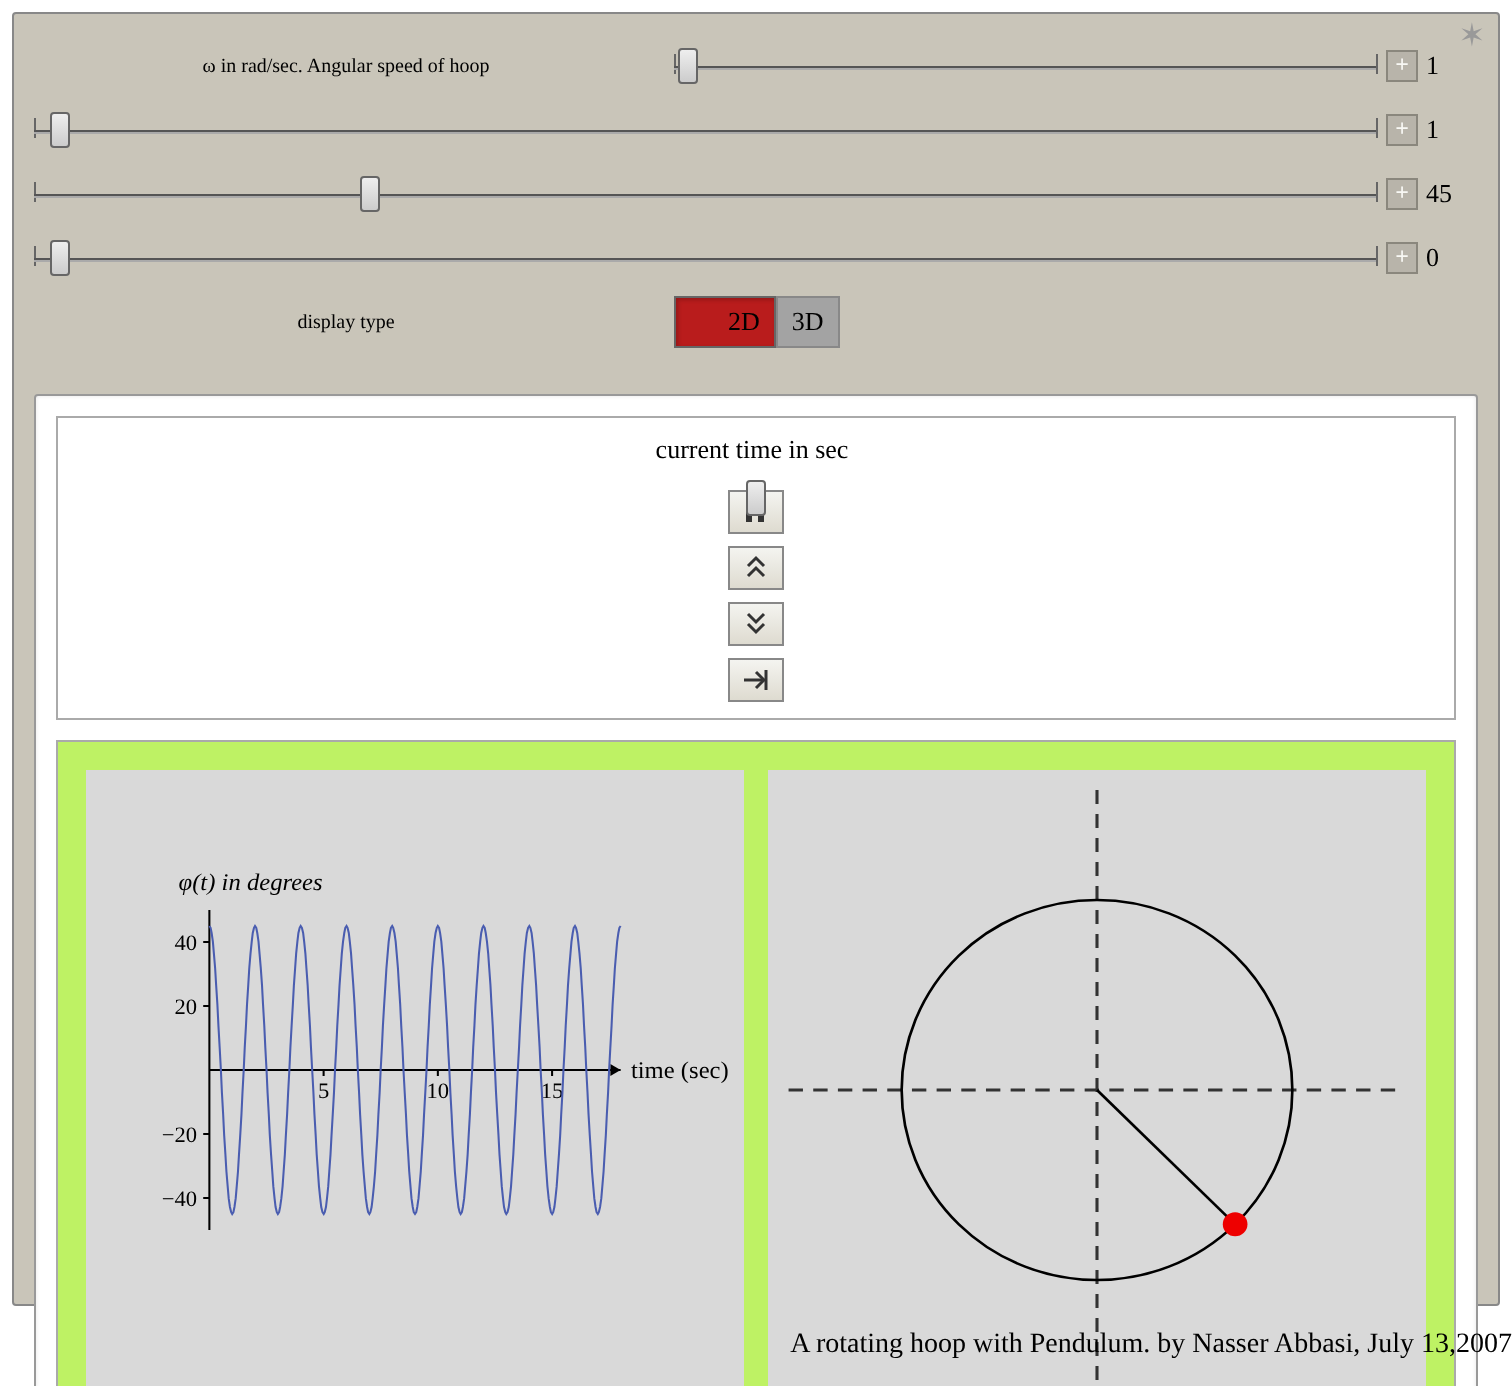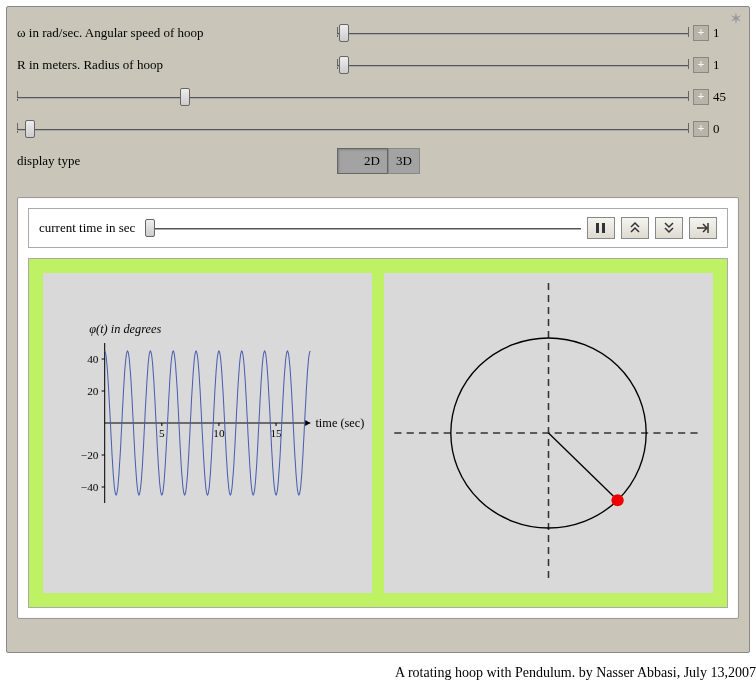--- a/index.html
+++ b/index.html
@@ -34,23 +34,23 @@
     padding: 4px 0 10px 0;
   }
   .ctrl-row {
     display: flex;
     align-items: center;
     margin-bottom: 8px;
     height: 24px;
   }
   .ctrl-label {
     width: 320px;
-    text-align: left;
+    text-align: center;
     padding-right: 8px;
-    font-size: 13px;
+    font-size: 10px;
     font-style: normal;
   }
   .slider-container {
     flex: 1;
     display: flex;
     align-items: center;
     position: relative;
   }
   .slider-track {
     position: relative;
@@ -110,40 +110,41 @@
   }
   .dt-btn {
     border: 1px solid #888;
     background: #a3a3a3;
     padding: 4px 7px;
     font-family: inherit;
     font-size: 13px;
     cursor: pointer;
   }
   .dt-btn.active {
-    background: #a3a3a3;
+    background: #b91c1c;
     border-color: #666;
     box-shadow: inset 1px 1px 2px rgba(0,0,0,0.2);
     padding-left: 26px;
   }
   .inner-panel {
     background: #fff;
     border: 1px solid #999;
     border-radius: 2px;
     padding: 10px;
     margin-top: 6px;
     box-shadow: inset 0 0 2px rgba(0,0,0,0.1);
   }
   .time-bar {
     background: #fff;
     border: 1px solid #aaa;
     padding: 8px 10px;
     display: flex;
     align-items: center;
     gap: 6px;
+    flex-direction: column;
   }
   .time-label {
     font-size: 13px;
     margin-right: 4px;
   }
   .time-slider {
     flex: 1;
     position: relative;
     height: 20px;
   }
@@ -195,21 +196,20 @@
           <div class="slider-line"></div>
           <span class="slider-tick" style="right:0"></span>
           <div class="slider-thumb" style="left:2%"></div>
         </div>
         <div class="plus-btn">+</div>
         <div class="ctrl-value">1</div>
       </div>
     </div>
 
     <div class="ctrl-row">
-      <div class="ctrl-label">R in meters. Radius of hoop</div>
       <div class="slider-container">
         <div class="slider-track">
           <span class="slider-tick" style="left:0"></span>
           <div class="slider-line"></div>
           <span class="slider-tick" style="right:0"></span>
           <div class="slider-thumb" style="left:2%"></div>
         </div>
         <div class="plus-btn">+</div>
         <div class="ctrl-value">1</div>
       </div>

